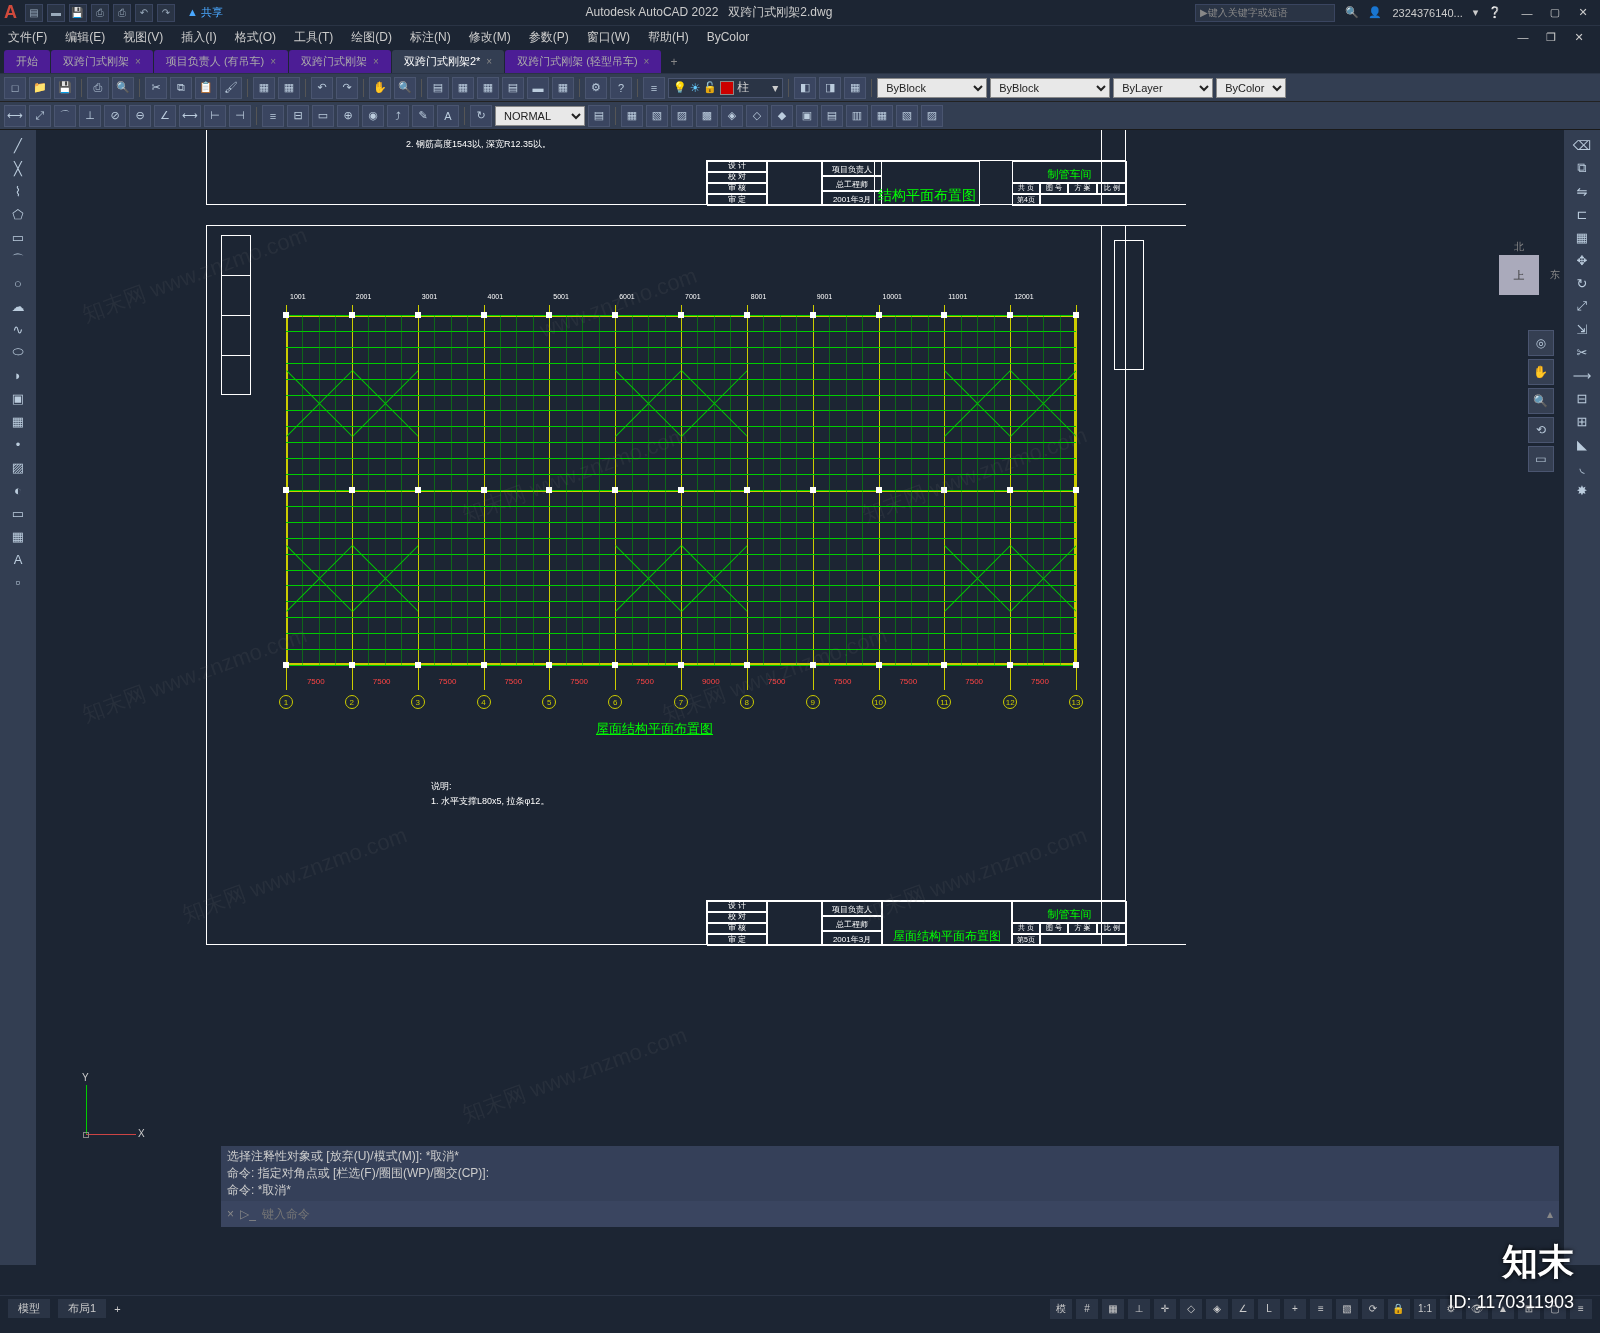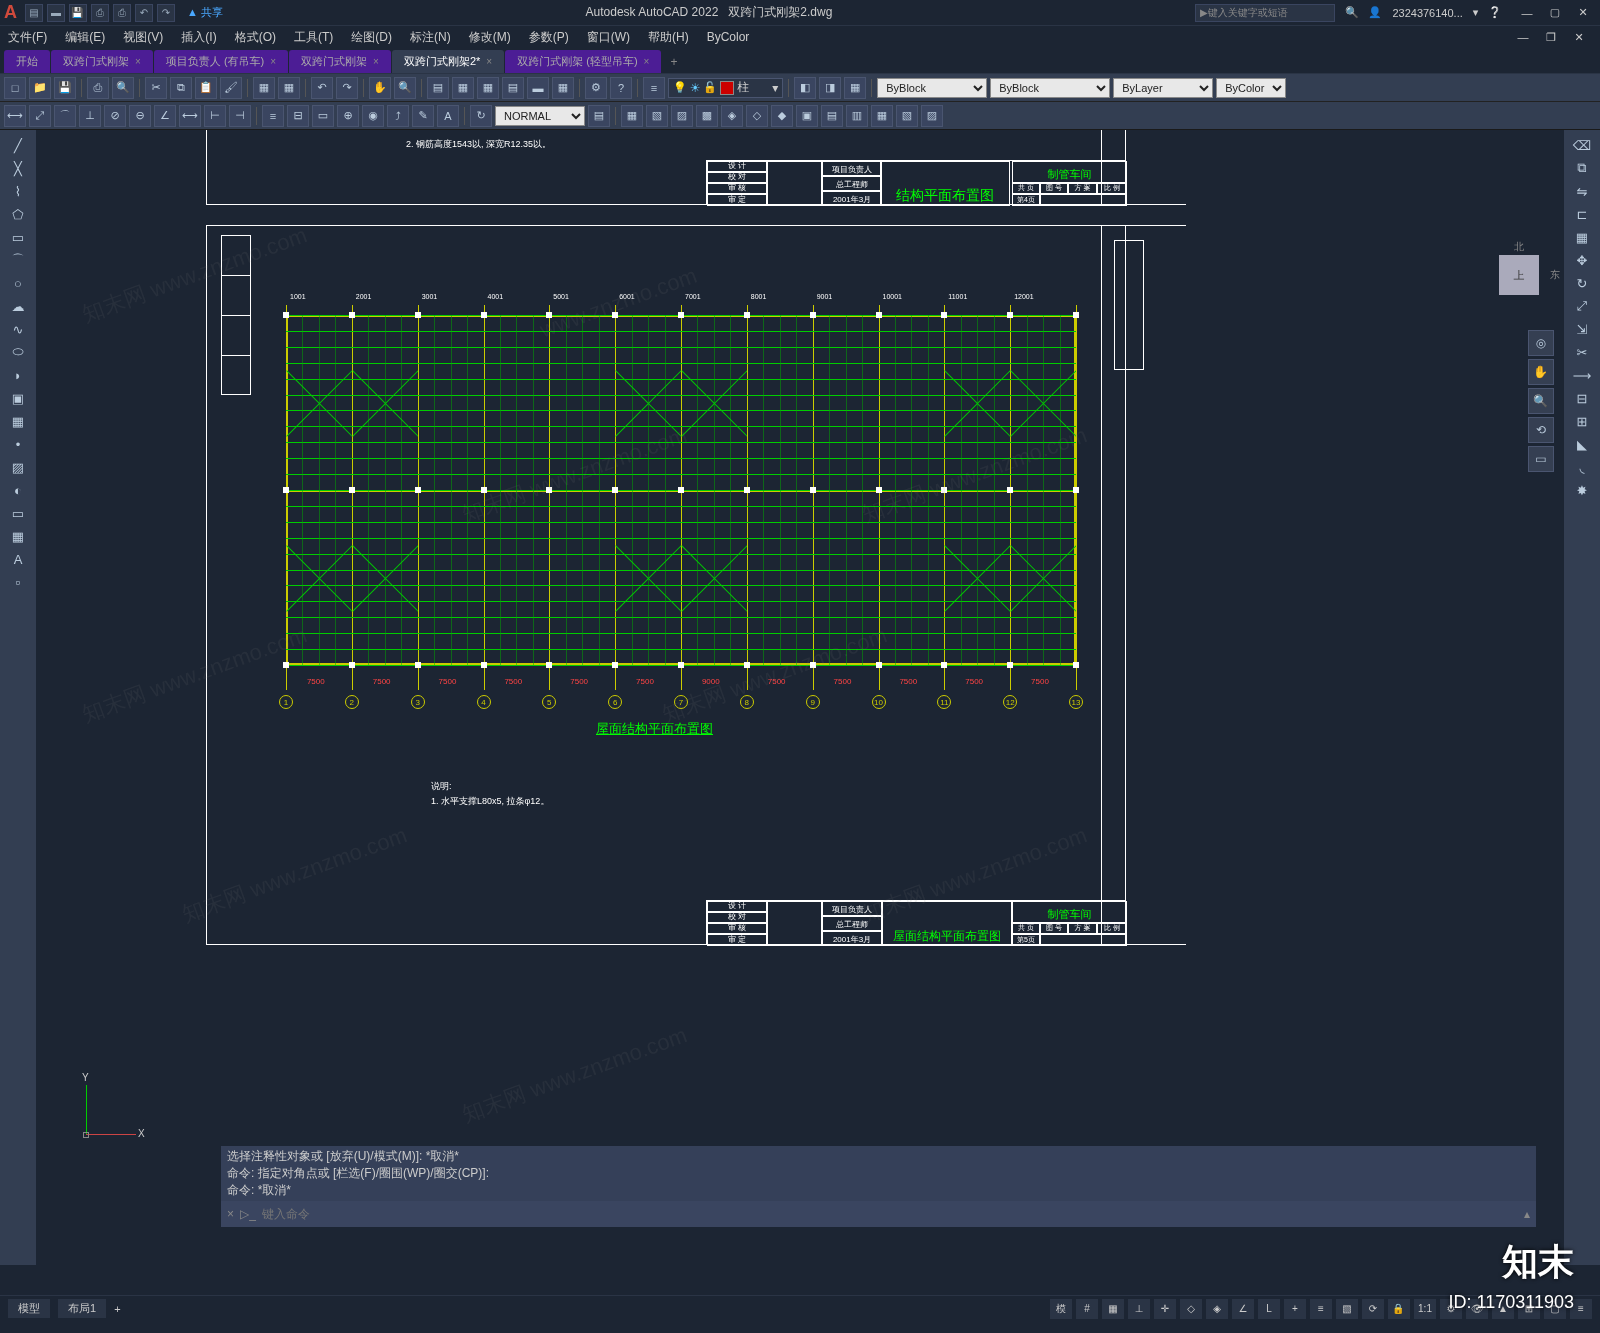--- a/index.html
+++ b/index.html
@@ -52,21 +52,21 @@
 .viewcube{position:absolute;top:110px;right:46px;width:70px;height:70px;}
 .viewcube .cube{width:40px;height:40px;background:#aab;margin:15px auto;position:relative;display:flex;align-items:center;justify-content:center;color:#333;font-size:11px;}
 .viewcube .n{position:absolute;top:0;left:50%;transform:translateX(-50%);color:#888;font-size:10px;}
 .viewcube .e{position:absolute;right:-6px;top:50%;transform:translateY(-50%);color:#888;font-size:10px;}
 .navbar-right{position:absolute;top:200px;right:44px;width:28px;display:flex;flex-direction:column;gap:3px;}
 .nbtn{width:26px;height:26px;background:rgba(60,70,90,0.8);border:1px solid #4a5570;display:flex;align-items:center;justify-content:center;color:#bcd;font-size:12px;}
 .ucs{position:absolute;bottom:130px;left:50px;}
 .ucs-y{position:absolute;width:1px;height:50px;background:#0c0;bottom:0;}
 .ucs-x{position:absolute;height:1px;width:50px;background:#c44;bottom:0;}
 .ucs-lbl{position:absolute;color:#ccc;font-size:10px;}
-.cmd-area{position:absolute;bottom:38px;left:185px;right:28px;}
+.cmd-area{position:absolute;bottom:38px;left:185px;right:5px;}
 .cmd-history{background:rgba(58,69,96,0.85);color:#ccc;font-size:12px;padding:2px 6px;line-height:17px;}
 .cmd-input-row{height:26px;background:#3a4560;display:flex;align-items:center;padding:0 6px;gap:6px;}
 .cmd-input{flex:1;background:transparent;border:none;color:#aaa;font-size:12px;}
 .statusbar{position:absolute;bottom:12px;left:0;right:0;height:26px;background:#1c2533;display:flex;align-items:center;padding:0 8px;gap:8px;color:#ccc;font-size:11px;border-top:1px solid #2a3445;}
 .statusbar .tab{padding:2px 10px;background:#2a3445;}
 .statusbar .right{margin-left:auto;display:flex;gap:4px;}
 .sbtn{width:22px;height:20px;background:#2a3445;display:flex;align-items:center;justify-content:center;font-size:10px;}
 .watermark{position:absolute;color:rgba(120,120,120,0.12);font-size:22px;transform:rotate(-20deg);pointer-events:none;}
 .wm-logo{position:absolute;bottom:46px;right:26px;color:#fff;font-size:36px;font-weight:bold;text-shadow:0 0 4px #000;}
 .wm-id{position:absolute;bottom:20px;right:26px;color:#fff;font-size:18px;text-shadow:0 0 4px #000;}
@@ -294,21 +294,21 @@
         <div class="tb-cell" style="left:60px;top:0;width:55px;height:45px"></div>
         <div class="tb-cell" style="left:115px;top:0;width:60px;height:15px">
             <span>项目负责人</span>
           </div>
         <div class="tb-cell" style="left:115px;top:15px;width:60px;height:15px">
             <span>总工程师</span>
           </div>
         <div class="tb-cell" style="left:115px;top:30px;width:60px;height:15px">
             <span>2001年3月</span>
           </div>
-        <div class="tb-cell" style="left:173px;top:0;width:130px;height:45px">
+        <div class="tb-cell" style="left:167px;top:0;width:106px;height:45px">
             <span class="green-title">结构平面布置图</span>
           </div>
         <div class="tb-cell" style="left:305px;top:0;width:115px;height:22px">
             <span class="green-title" style="font-size:11px">制管车间</span>
           </div>
         <div class="tb-cell" style="left:305px;top:22px;width:28px;height:11px;font-size:7px">
             <span>共 页</span>
           </div>
         <div class="tb-cell" style="left:333px;top:22px;width:28px;height:11px;font-size:7px">
             <span>图 号</span>

